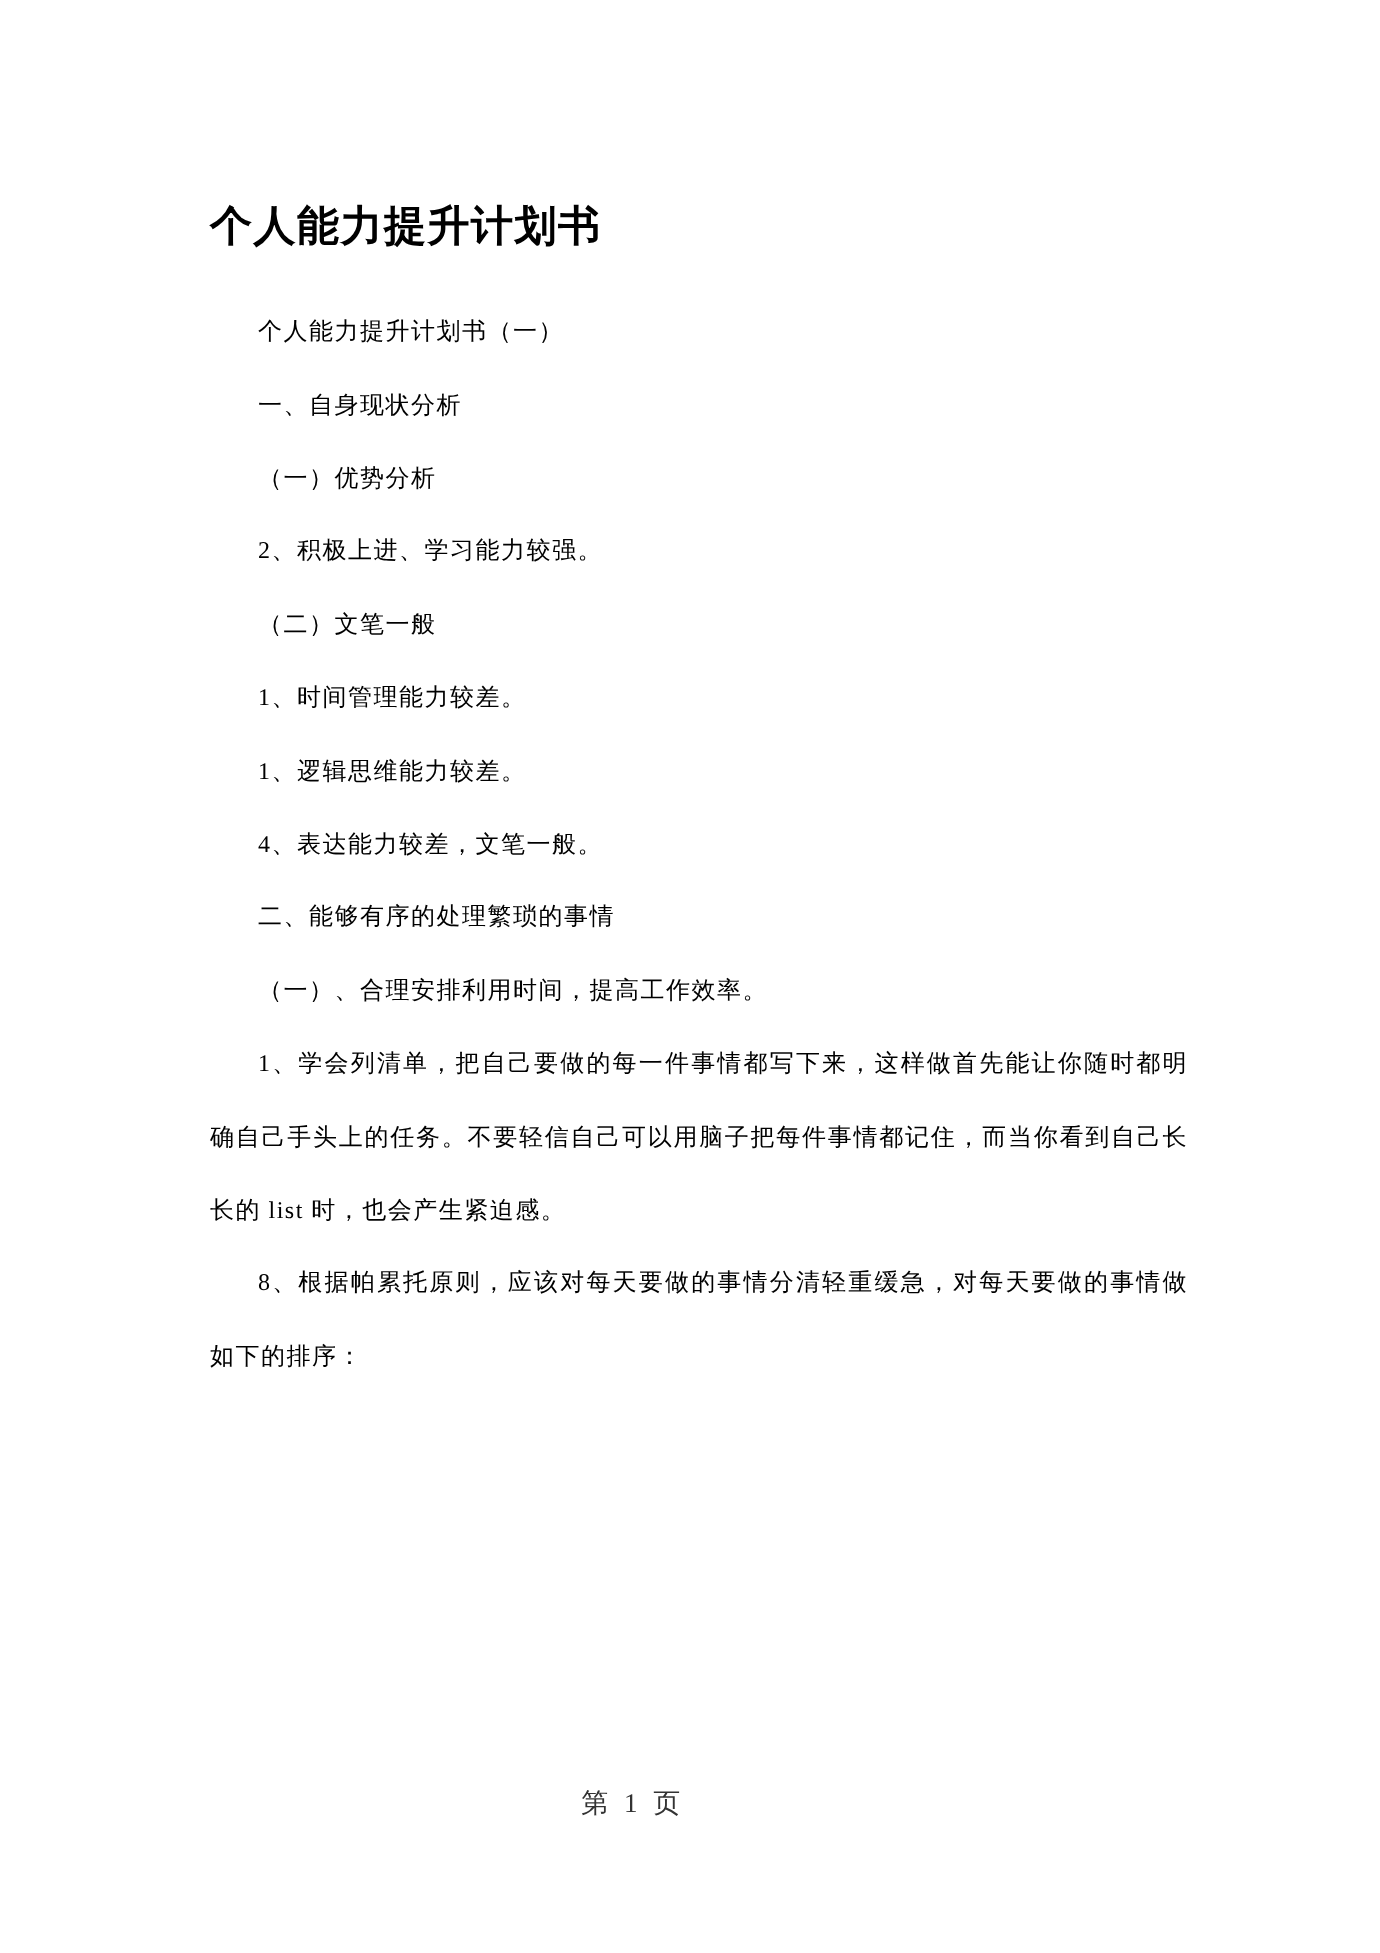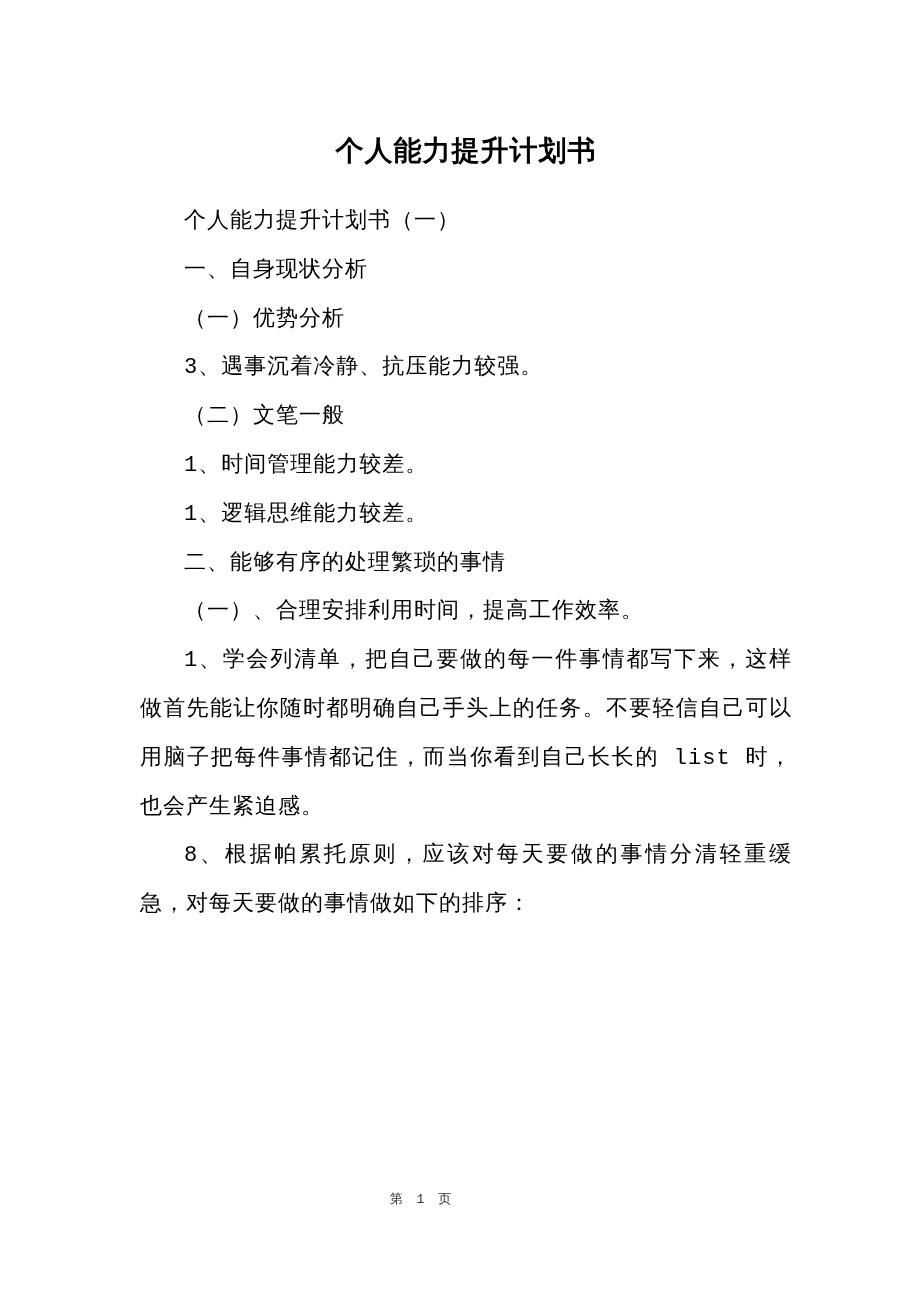--- a/index.html
+++ b/index.html
@@ -12,71 +12,69 @@
     color: #000000;
     font-family: "Liberation Serif", "DejaVu Serif", serif;
     overflow: hidden;
   }
   .doc-title {
     position: absolute;
     top: 132px;
     left: 140px;
     width: 652px;
     margin: 0;
-    text-align: center;
     font-family: Liberation Mono, monospace;
     font-weight: 700;
     font-size: 28px;
     letter-spacing: 1px;
     color: #000000;
   }
   .doc-body {
     position: absolute;
     top: 198px;
     left: 140px;
     width: 652px;
-    font-size: 22px;
+    font-size: 16px;
     line-height: 48.8px;
     letter-spacing: 1px;
     text-align: justify;
     color: #000000;
-    font-family: Liberation Mono, monospace;
   }
   .doc-body p {
     margin: 0;
     padding: 0;
     text-indent: 2em;
   }
   .doc-footer {
     position: absolute;
     top: 1190px;
     left: 0;
     width: 844px;
     text-align: center;
-    font-size: 13px;
+    font-size: 18px;
     letter-spacing: 3px;
     color: #333333;
-    font-family: Liberation Mono, monospace;
   }
 </style>
 </head>
 <body>
 
 <div class="page">
 
   <h1 class="doc-title">个人能力提升计划书</h1>
 
   <div class="doc-body">
       <p>个人能力提升计划书（一）</p>
       <p>一、自身现状分析</p>
       <p>（一）优势分析</p>
-      <p>3、遇事沉着冷静、抗压能力较强。</p>
+      <p>2、积极上进、学习能力较强。</p>
       <p>（二）文笔一般</p>
       <p>1、时间管理能力较差。</p>
       <p>1、逻辑思维能力较差。</p>
+      <p>4、表达能力较差，文笔一般。</p>
       <p>二、能够有序的处理繁琐的事情</p>
       <p>（一）、合理安排利用时间，提高工作效率。</p>
       <p>1、学会列清单，把自己要做的每一件事情都写下来，这样做首先能让你随时都明确自己手头上的任务。不要轻信自己可以用脑子把每件事情都记住，而当你看到自己长长的 list 时，也会产生紧迫感。</p>
       <p>8、根据帕累托原则，应该对每天要做的事情分清轻重缓急，对每天要做的事情做如下的排序：</p>
     </div>
 
   <div class="doc-footer">
     <span>第 1 页</span>
   </div>
 

